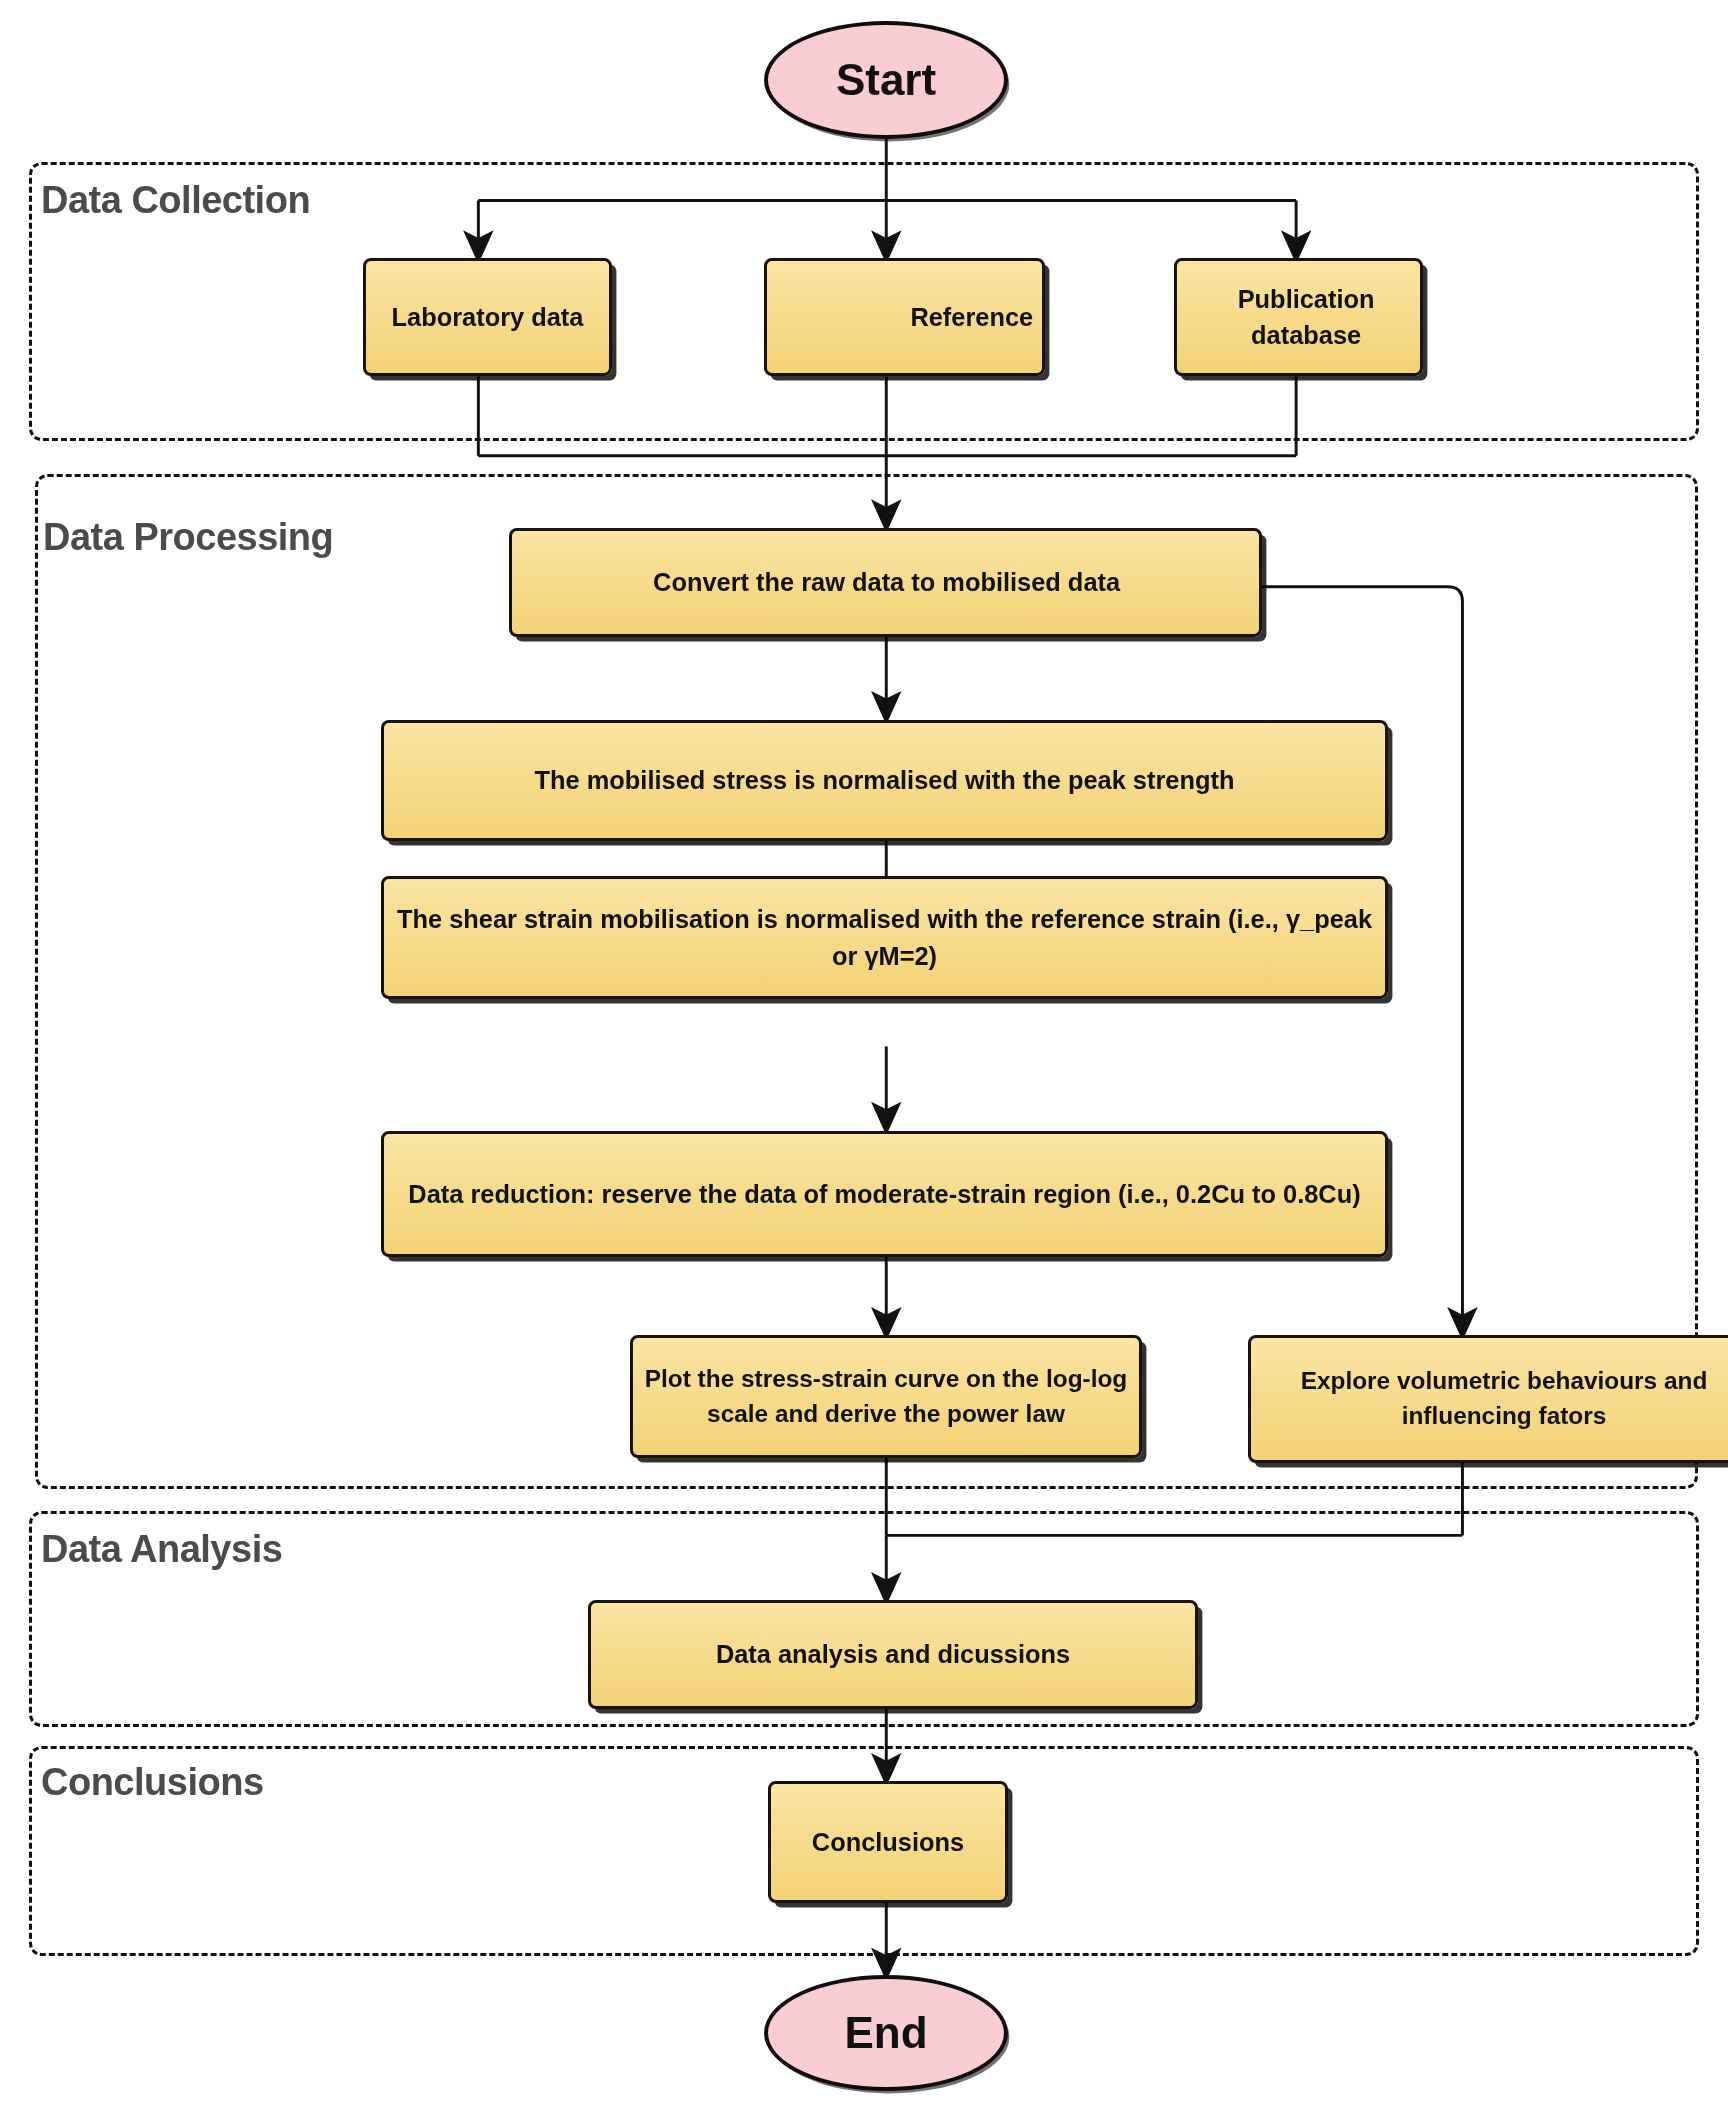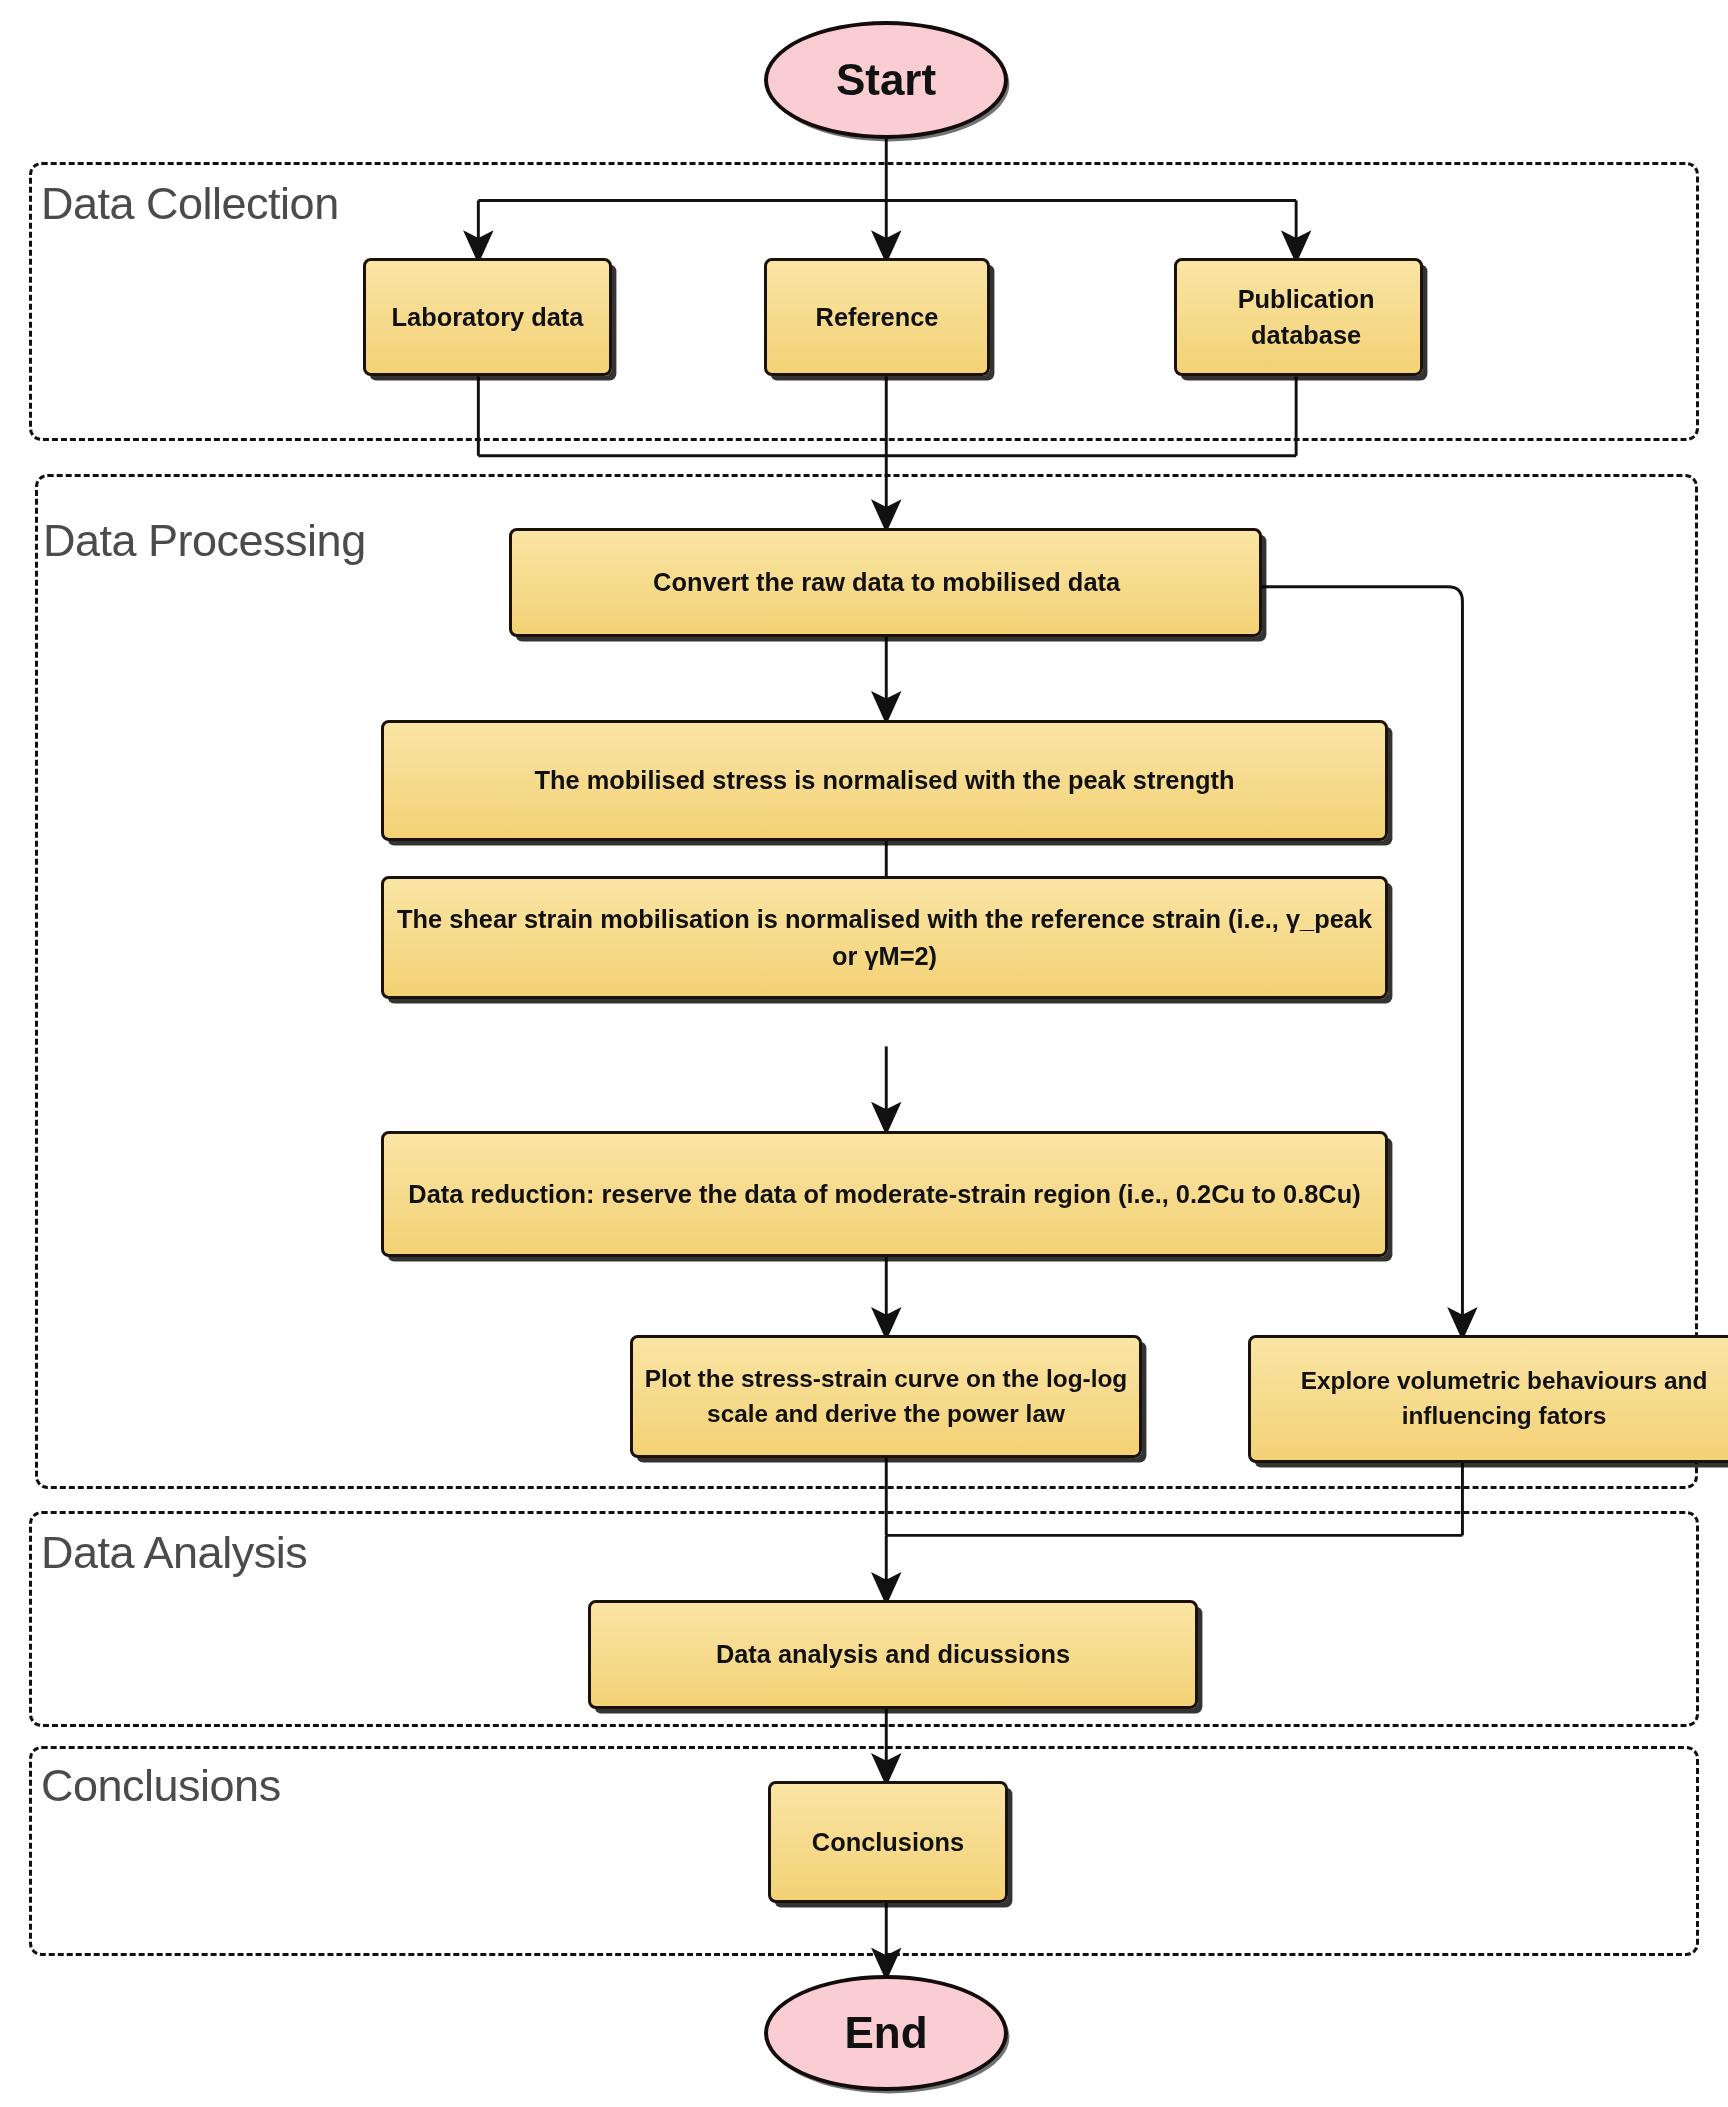--- a/index.html
+++ b/index.html
@@ -30,22 +30,22 @@
   .group-frame {
     position: absolute;
     border: 3.4px dashed #111111;
     border-radius: 12.7px;
     box-sizing: border-box;
     background: transparent;
   }
   .group-label {
     position: absolute;
     color: #4b4b4b;
-    font-size: 45px;
-    font-weight: 400;
+    font-size: 38px;
+    font-weight: 700;
     letter-spacing: -0.5px;
     white-space: nowrap;
     line-height: 1;
     font-family: "Liberation Sans", sans-serif;
   }
 
   
   .node-box {
     position: absolute;
     box-sizing: border-box;
@@ -142,21 +142,21 @@
   <div class="group-label" style="left:41px; top:1763px;">Conclusions</div>
 
   <div class="node-ellipse" style="left:764px; top:20.5px; width:244px; height:118px;">
     <span>Start</span>
   </div>
 
   <div class="node-box" style="left:363px; top:258px; width:249px; height:118px;">
     <span>Laboratory data</span>
   </div>
 
-  <div class="node-box" style="left:764px; top:258px; width:226px; height:118px;">
+  <div class="node-box" style="left:764px; top:258px; width:281px; height:118px;justify-content:flex-end;">
     <span>Reference</span>
   </div>
 
   <div class="node-box" style="left:1174px; top:258px; width:249px; height:118px;padding-left:24px;">
     <span>Publication database</span>
   </div>
 
   <div class="node-box" style="left:509px; top:528px; width:753px; height:109px;padding-left:11px;">
     <span>Convert the raw data to mobilised data</span>
   </div>

